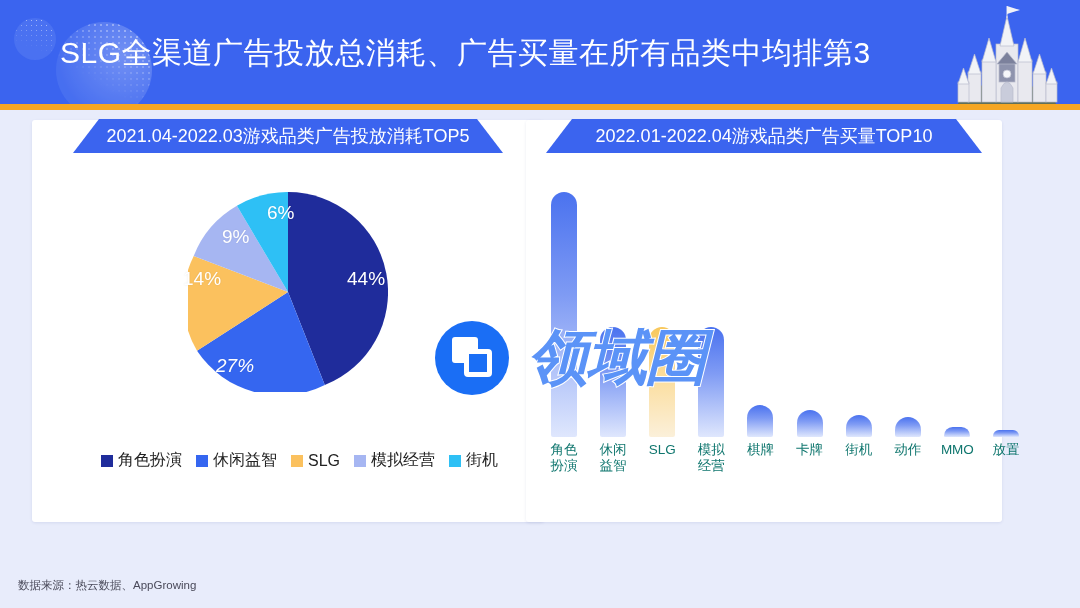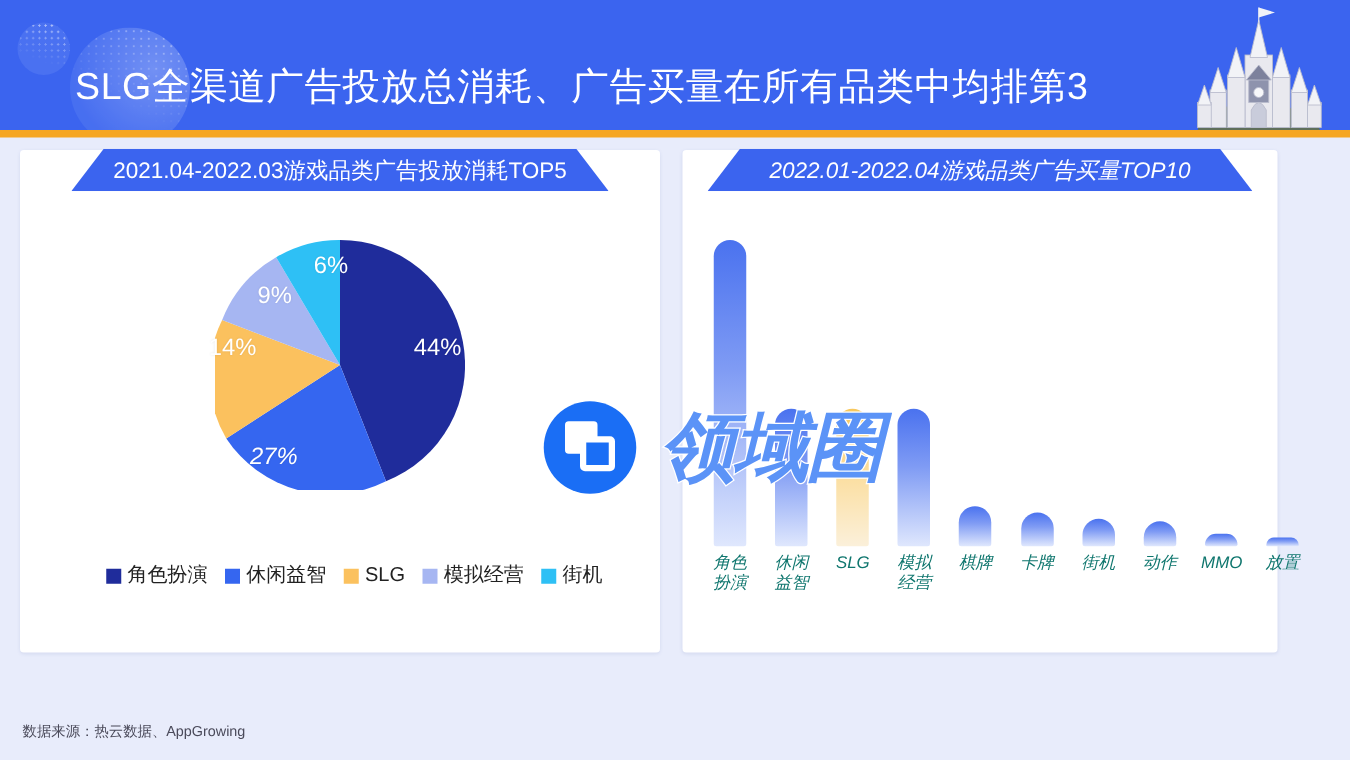--- a/index.html
+++ b/index.html
@@ -37,36 +37,36 @@
   }
   .hdr-dot-small::after{
     content:""; position:absolute; inset:0; border-radius:50%;
     background-image:radial-gradient(rgba(255,255,255,.6) 0.9px, transparent 1px);
     background-size:5px 5px;
     -webkit-mask-image: linear-gradient(200deg, rgba(0,0,0,1) 10%, rgba(0,0,0,0) 70%);
             mask-image: linear-gradient(200deg, rgba(0,0,0,1) 10%, rgba(0,0,0,0) 70%);
   }
   .hdr-title {
     position:absolute; left:60px; top:33px;
-    font-size:30px; color:#ffffff; letter-spacing:.5px; white-space:nowrap;margin-top:16px;
+    font-size:30px; color:#ffffff; letter-spacing:.5px; white-space:nowrap;
   }
   .castle { position:absolute; right:6px; bottom:0; width:132px; height:104px; }
   .orange-bar {
     position:absolute; left:0; top:104px; width:1080px; height:6px;
     background:#f5a623;
   }
 
   
   .card {
     position:absolute; top:120px; height:402px;
     background:#ffffff; border-radius:3px;
     box-shadow:0 1px 3px rgba(40,60,140,.10);
   }
-  .card-left  { left:16px;  width:512px; }
-  .card-right { left:546px; width:476px;font-style:italic; }
+  .card-left  { left:32px;  width:512px; }
+  .card-right { left:526px; width:476px; }
 
   
   .ribbon {
     position:absolute; top:-1px; left:50%; transform:translateX(-50%);
     height:34px; background:#3b64ef; color:#fff;
     display:flex; align-items:center; justify-content:center;
     font-size:18px; white-space:nowrap; padding:0 30px;
     clip-path: polygon(26px 0, calc(100% - 26px) 0, 100% 100%, 0 100%);
   }
   .ribbon-l { width:430px; }

